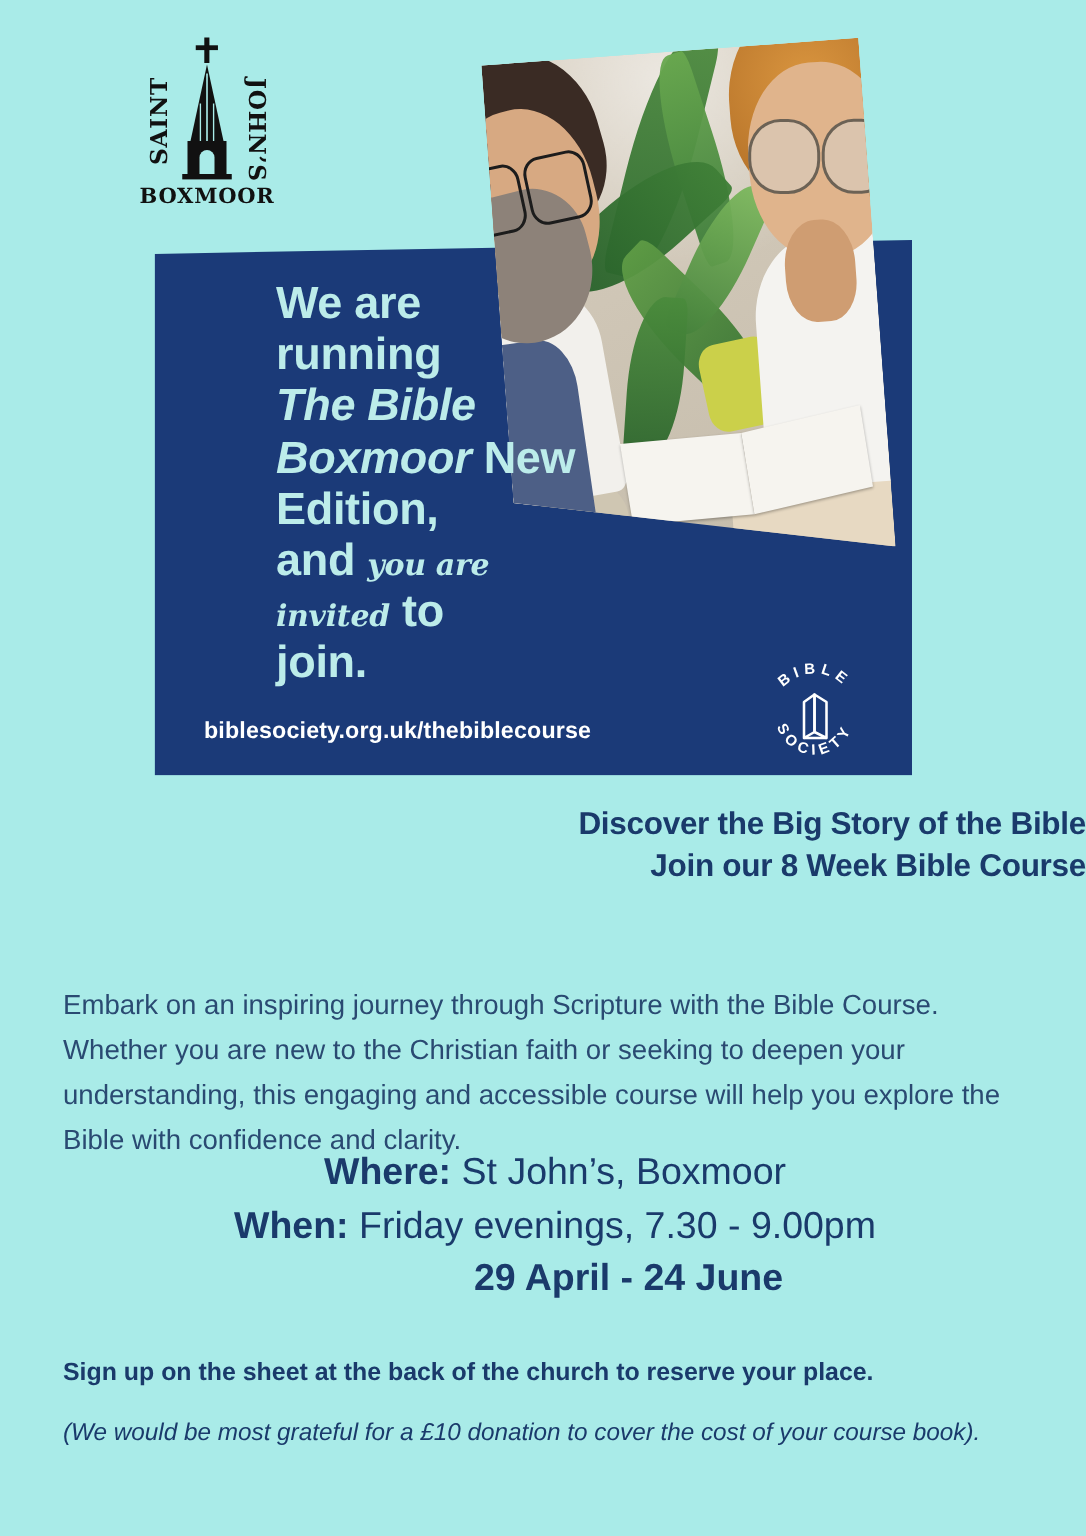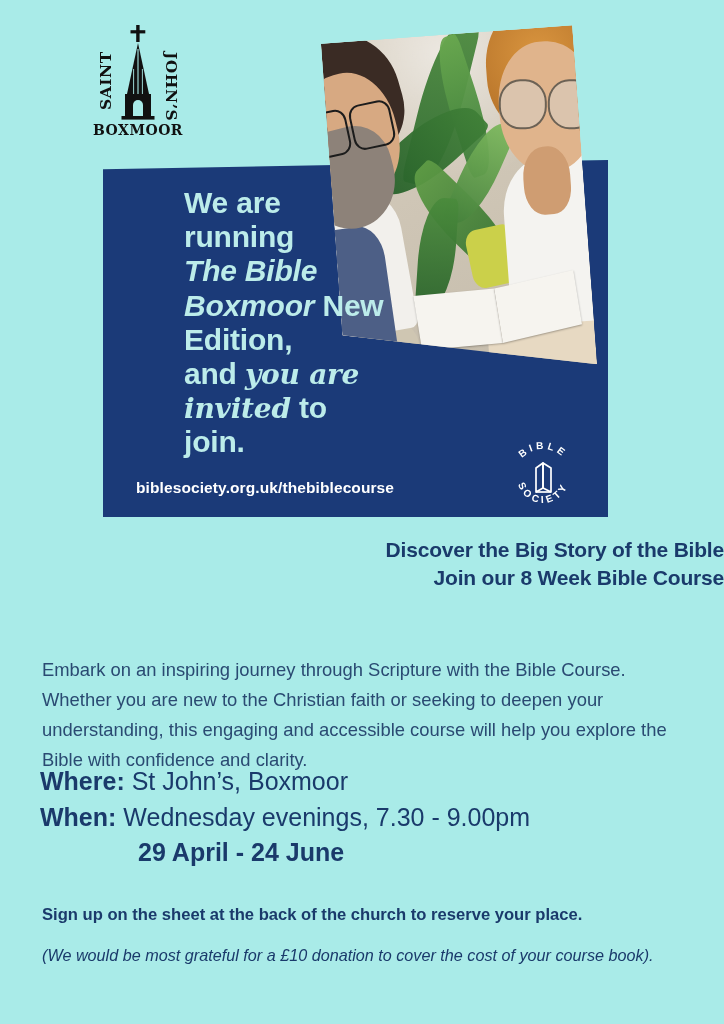--- a/index.html
+++ b/index.html
@@ -213,21 +213,21 @@
   }
   .headline em.sans {
     font-style: italic;
     font-weight: 700;
     font-family: "Liberation Sans", sans-serif;
   }
   .headline em.serif {
     font-family: "DejaVu Serif", "Liberation Serif", serif;
     font-style: italic;
     font-weight: 700;
-    font-size: 28px;
+    font-size: 20px;
   }
 
   .hero-url {
     position: absolute;
     left: 136px;
     top: 479px;
     color: #ffffff;
     font-size: 15.5px;
     font-weight: 700;
     letter-spacing: 0.1px;
@@ -269,20 +269,21 @@
 
   .details {
     position: absolute;
     left: 40px;
     top: 764px;
     width: 660px;
     color: #1a3a6b;
     font-size: 25px;
     line-height: 1.42;
     font-weight: 400;
+    text-align: center;
   }
   .details .lbl { font-weight: 700; }
   .details .dates {
     display: block;
     padding-left: 98px;
     font-weight: 700;
     color: #1a3a6b;
   }
 
   .signup {
@@ -413,21 +414,21 @@
 
   <p class="intro">Embark on an inspiring journey through Scripture with the Bible Course. Whether you are new to the Christian faith or seeking to deepen your understanding, this engaging and accessible course will help you explore the Bible with confidence and clarity.</p>
 
   <div class="details">
     <div>
       <span class="lbl">Where:</span>
       <span>St John’s, Boxmoor</span>
     </div>
     <div>
       <span class="lbl">When:</span>
-      <span>Wednesday evenings, 7.30 - 9.00pm</span>
+      <span>Friday evenings, 7.30 - 9.00pm</span>
       <span class="dates">29 April - 24 June</span>
     </div>
   </div>
 
   <div class="signup">
     <div class="lead">Sign up on the sheet at the back of the church to reserve your place.</div>
     <div class="note">(We would be most grateful for a £10 donation to cover the cost of your course book).</div>
   </div>
 
 </div>

